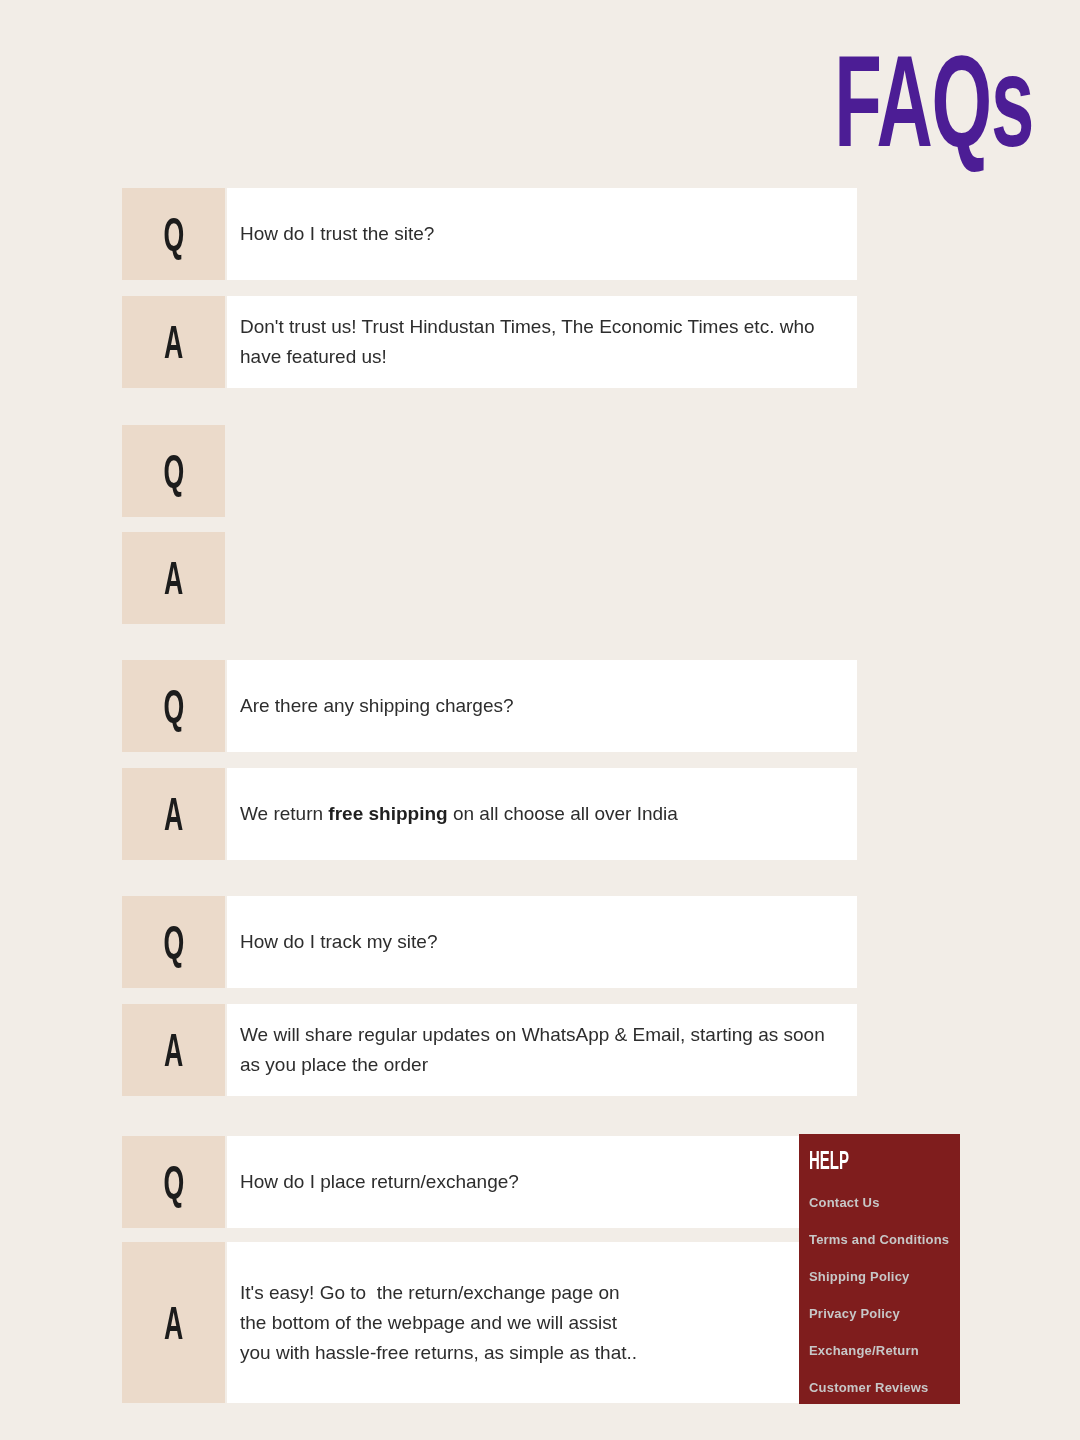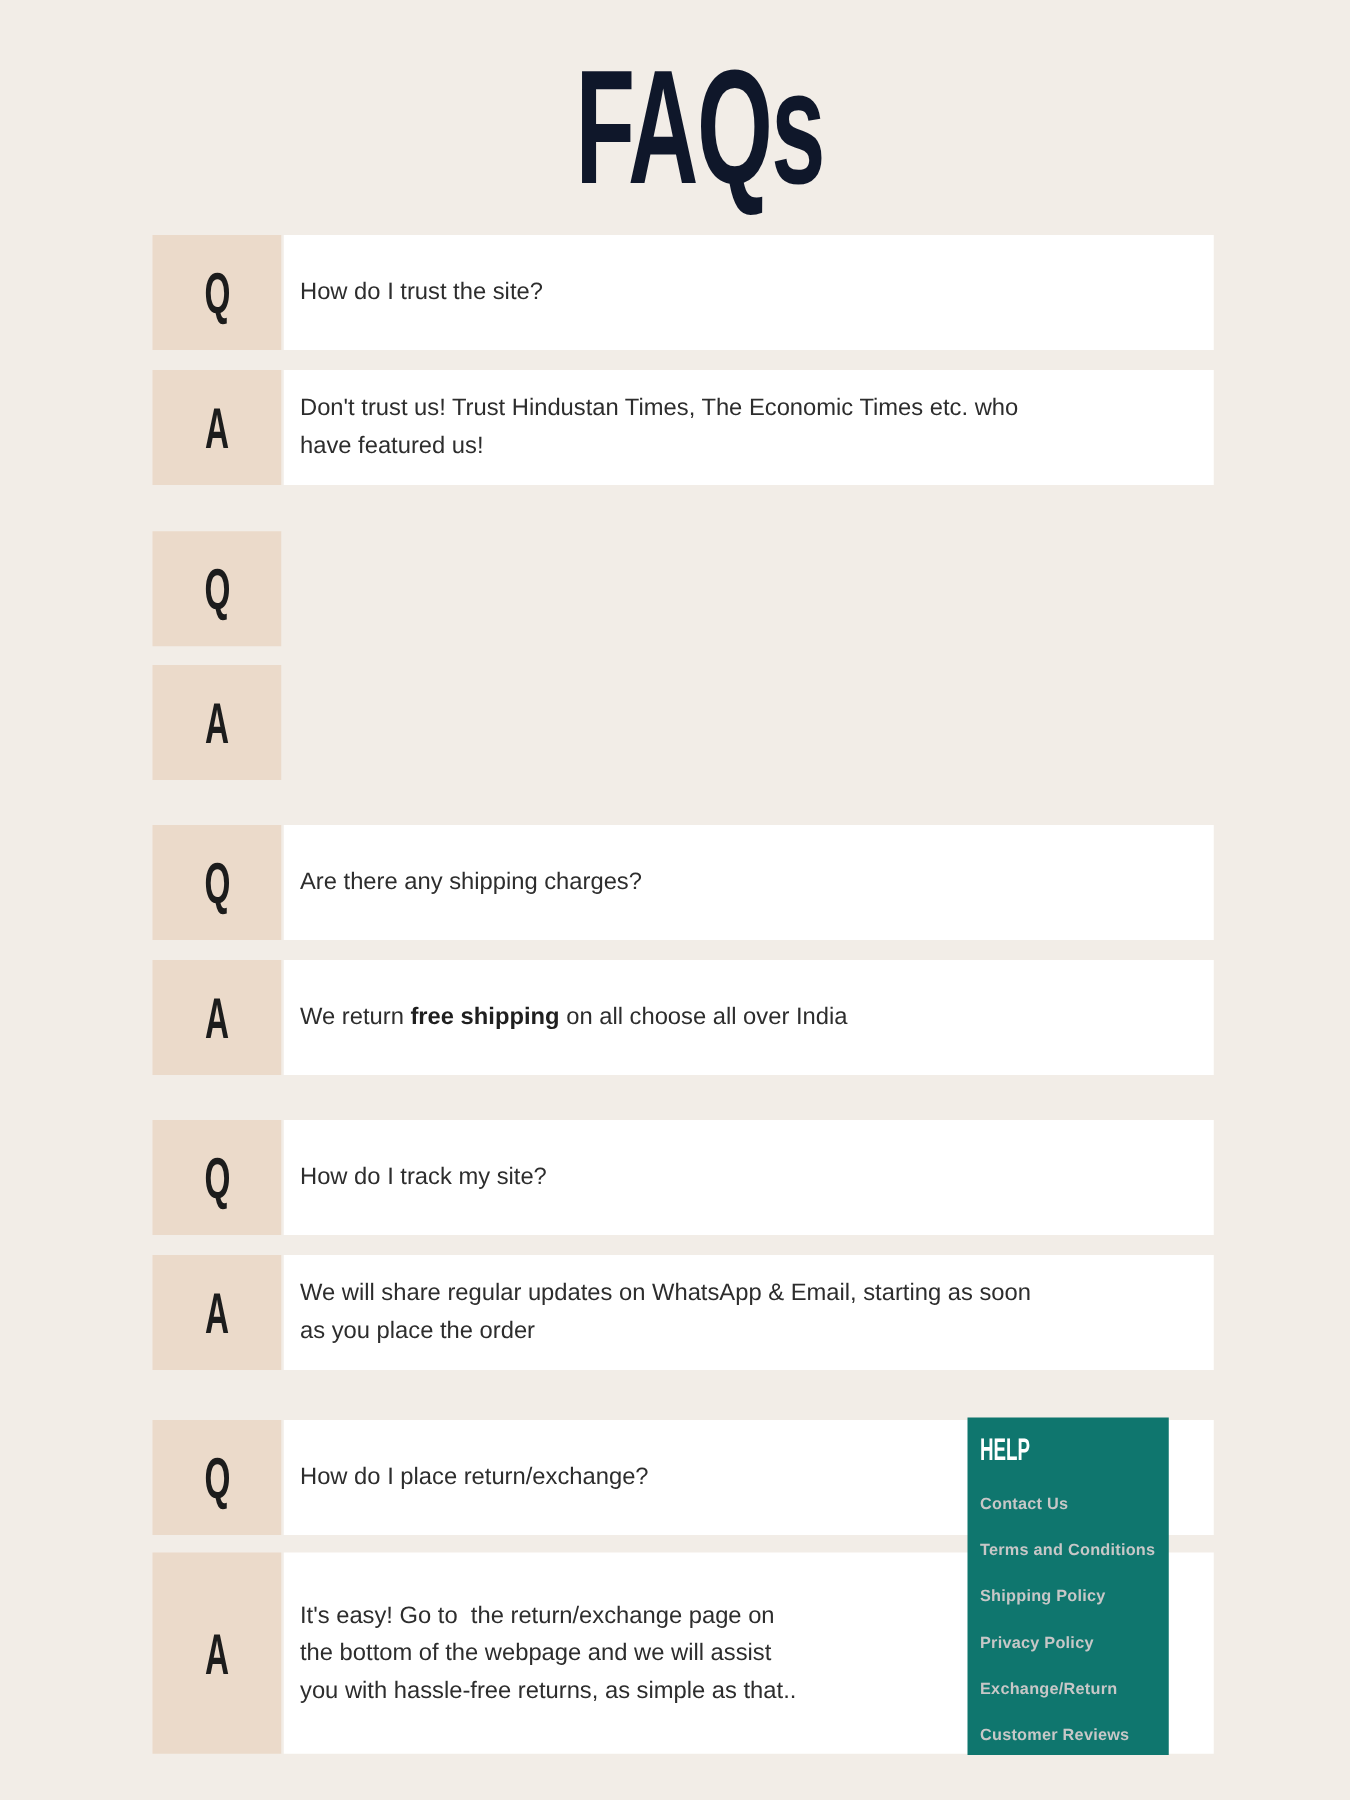--- a/index.html
+++ b/index.html
@@ -21,22 +21,23 @@
     top: 34px;
     left: 0;
     width: 1080px;
     text-align: center;
   }
   .title {
     margin: 0;
     font-size: 130px;
     line-height: 135px;
     font-weight: 700;
-    color: #0f172a;
+    color: #4c1d95;
     letter-spacing: -2px;
+    text-align: right;
   }
   .title-inner {
     display: inline-block;
     transform: scaleX(0.60);
     transform-origin: center;
     position: relative;
     left: 20px;
   }
 
   
@@ -61,46 +62,46 @@
     font-weight: 700;
     color: #1c1c1c;
     display: inline-block;
     transform: scaleX(0.58);
     transform-origin: center;
   }
   .textbox {
     position: absolute;
     left: 105px;
     top: 0;
-    width: 744px;
+    width: 630px;
     height: 100%;
     background: #ffffff;
     display: flex;
     align-items: center;
     box-sizing: border-box;
     padding: 0 12px 0 13px;
   }
   .qtext, .atext {
     margin: 0;
     font-size: 19px;
     line-height: 30px;
     color: #2d2d2d;
     white-space: pre-wrap;
   }
   .seg { font-weight: 400; }
   .seg-bold { font-weight: 700; color: #1f1f1f; }
 
   
   .help-panel {
     position: absolute;
-    left: 774px;
+    left: 799px;
     top: 1134px;
     width: 161px;
     height: 270px;
-    background: #0f766e;
+    background: #7f1d1d;
     box-sizing: border-box;
     padding: 13px 10px 0 10px;
     z-index: 5;
   }
   .help-title {
     margin: 0;
     font-size: 25px;
     line-height: 26px;
     font-weight: 700;
     color: #ffffff;

